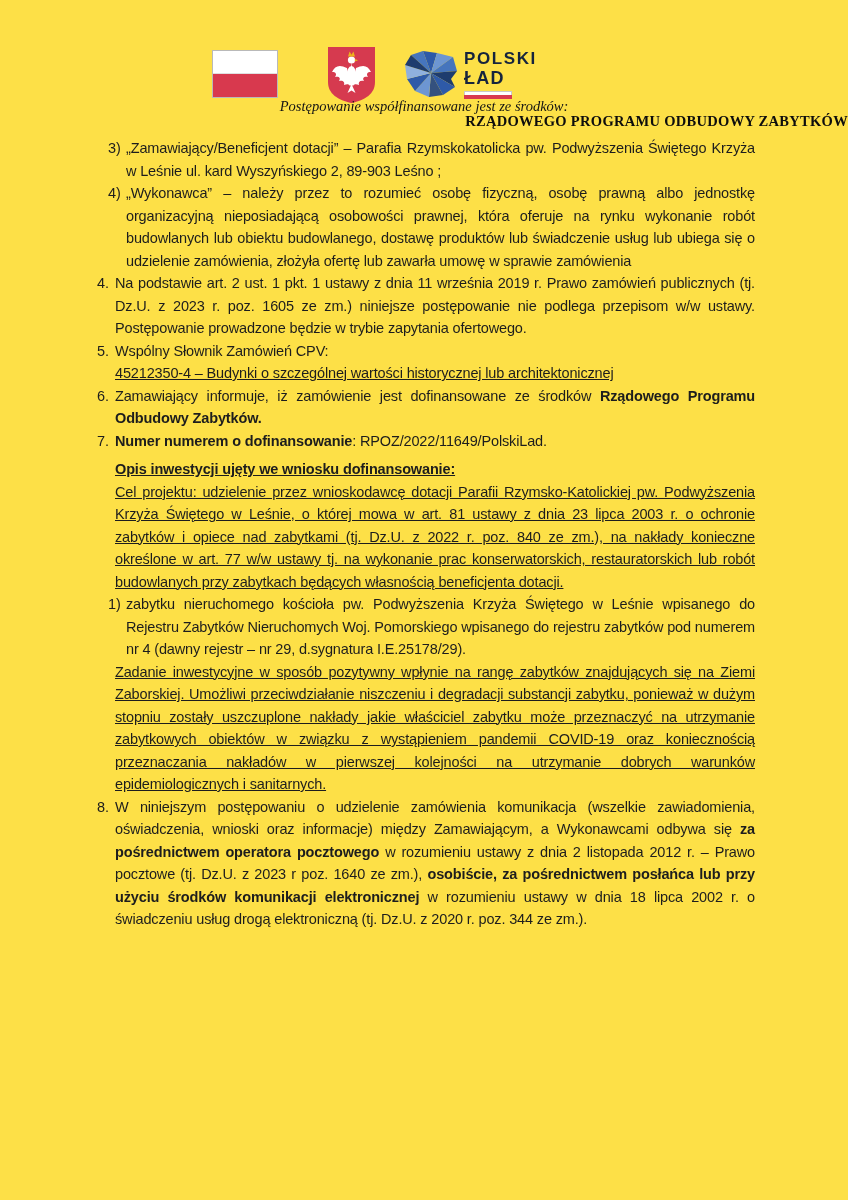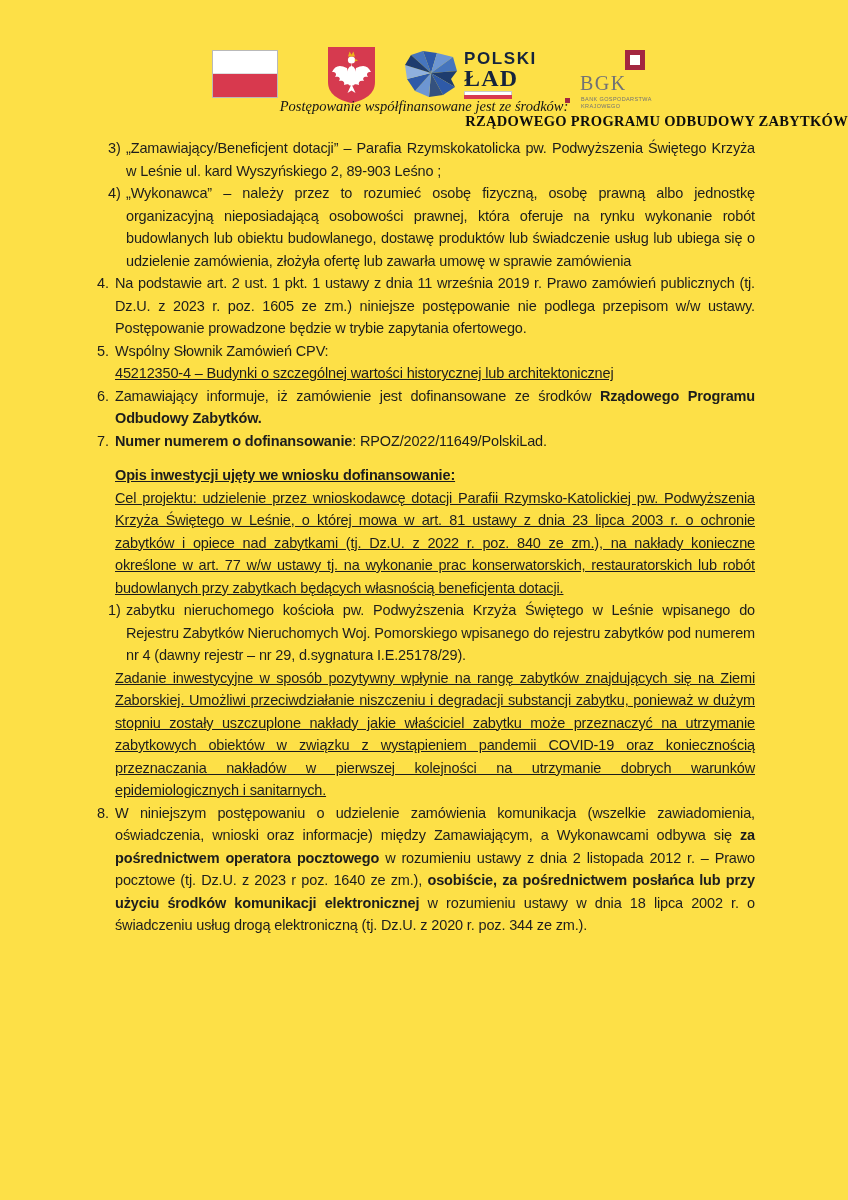--- a/index.html
+++ b/index.html
@@ -21,21 +21,21 @@
           border: 1px solid #b9b9b9; }
   .flag .half-white { height: 50%; background: #ffffff; border-bottom: 1px solid #e0e0e0; box-sizing: border-box; }
   .flag .half-red   { height: 50%; background: #d8394e; }
 
   .eagle { position: absolute; left: 327px; top: 46px; width: 49px; height: 58px; }
 
   .pl-logo { position: absolute; left: 403px; top: 47px; width: 150px; height: 58px; }
   .pl-map  { position: absolute; left: 0; top: 2px; width: 56px; height: 50px; }
   .pl-text { position: absolute; left: 61px; top: 2px; width: 88px; }
   .pl-line1 { font-size: 17px; font-weight: 600; letter-spacing: 1.6px; color: #16243d; line-height: 19px; }
-  .pl-line2 { font-size: 24px; font-weight: 800; letter-spacing: 1.2px; color: #16243d; line-height: 20px; font-family: Liberation Serif, serif; }
+  .pl-line2 { font-size: 18px; font-weight: 800; letter-spacing: 1.2px; color: #16243d; line-height: 20px; }
   .pl-stripes { margin-top: 3px; width: 48px; }
   .pl-stripes .s-white { height: 3px; background: #ffffff; border: 1px solid #c9c9c9; border-bottom: none; }
   .pl-stripes .s-red   { height: 4px; background: #d8394e; }
 
   .bgk { position: absolute; left: 563px; top: 48px; width: 112px; height: 62px; }
   .bgk-frame { position: absolute; left: 62px; top: 2px; width: 10px; height: 10px;
                border: 5px solid #a32740; background: #ffffff; }
   .bgk-abbr { position: absolute; left: 17px; top: 24px; font-family: "Liberation Serif", serif;
               font-size: 20px; color: #717276; letter-spacing: 1.5px; }
   .bgk-sub  { position: absolute; left: 18px; top: 48px; font-size: 5.5px; line-height: 6.5px;
@@ -103,29 +103,20 @@
       <div class="pl-text">
         <div class="pl-line1">POLSKI</div>
         <div class="pl-line2">ŁAD</div>
         <div class="pl-stripes">
           <div class="s-white"></div>
           <div class="s-red"></div>
         </div>
       </div>
     </div>
 
-    <div class="bgk">
-      <div class="bgk-frame"></div>
-      <div class="bgk-abbr">BGK</div>
-      <div class="bgk-sub">
-        <div>BANK GOSPODARSTWA</div>
-        <div>KRAJOWEGO</div>
-      </div>
-      <div class="bgk-dot"></div>
-    </div>
 
     <div class="note-italic">Postępowanie współfinansowane jest ze środków:</div>
     <div class="program-line">RZĄDOWEGO PROGRAMU ODBUDOWY ZABYTKÓW</div>
   </div>
 
   <div class="doc">
       <div class="block lvl2">
         <span class="marker">3)</span>
         <div class="txt"><span>„Zamawiający/Beneficjent dotacji” – Parafia Rzymskokatolicka pw. Podwyższenia Świętego Krzyża w Leśnie  ul. kard Wyszyńskiego 2, 89-903 Leśno ;</span></div>
       </div>
@@ -145,21 +136,21 @@
         <div class="txt"><span>45212350-4 – Budynki o szczególnej wartości historycznej lub architektonicznej</span></div>
       </div>
       <div class="block lvl1">
         <span class="marker">6.</span>
         <div class="txt"><span>Zamawiający informuje, iż zamówienie jest dofinansowane ze środków </span><span class="b">Rządowego Programu Odbudowy Zabytków.</span></div>
       </div>
       <div class="block lvl1">
         <span class="marker">7.</span>
         <div class="txt"><span class="b">Numer numerem o dofinansowanie</span><span>: RPOZ/2022/11649/PolskiLad.</span></div>
       </div>
-      <div class="block lvl1 plain" style="margin-top: 12px;">
+      <div class="block lvl1 plain" style="margin-top: 6px;">
         <div class="txt"><span class="b">Opis inwestycji ujęty we wniosku dofinansowanie:</span></div>
       </div>
       <div class="block lvl1 plain">
         <div class="txt"><span>Cel projektu: udzielenie przez wnioskodawcę dotacji Parafii Rzymsko-Katolickiej pw. Podwyższenia Krzyża Świętego w Leśnie, o której mowa w art. 81 ustawy z dnia 23 lipca 2003 r. o ochronie zabytków i opiece nad zabytkami (tj. Dz.U. z 2022 r. poz. 840 ze zm.), na nakłady konieczne określone w art. 77 w/w ustawy tj. na wykonanie prac konserwatorskich, restauratorskich lub robót budowlanych przy zabytkach będących własnością beneficjenta dotacji.</span></div>
       </div>
       <div class="block lvl2">
         <span class="marker">1)</span>
         <div class="txt"><span>zabytku nieruchomego kościoła pw. Podwyższenia Krzyża Świętego w Leśnie wpisanego do Rejestru Zabytków Nieruchomych Woj. Pomorskiego wpisanego do rejestru zabytków pod numerem nr 4 (dawny rejestr – nr 29, d.sygnatura I.E.25178/29).</span></div>
       </div>
       <div class="block lvl1 plain">

